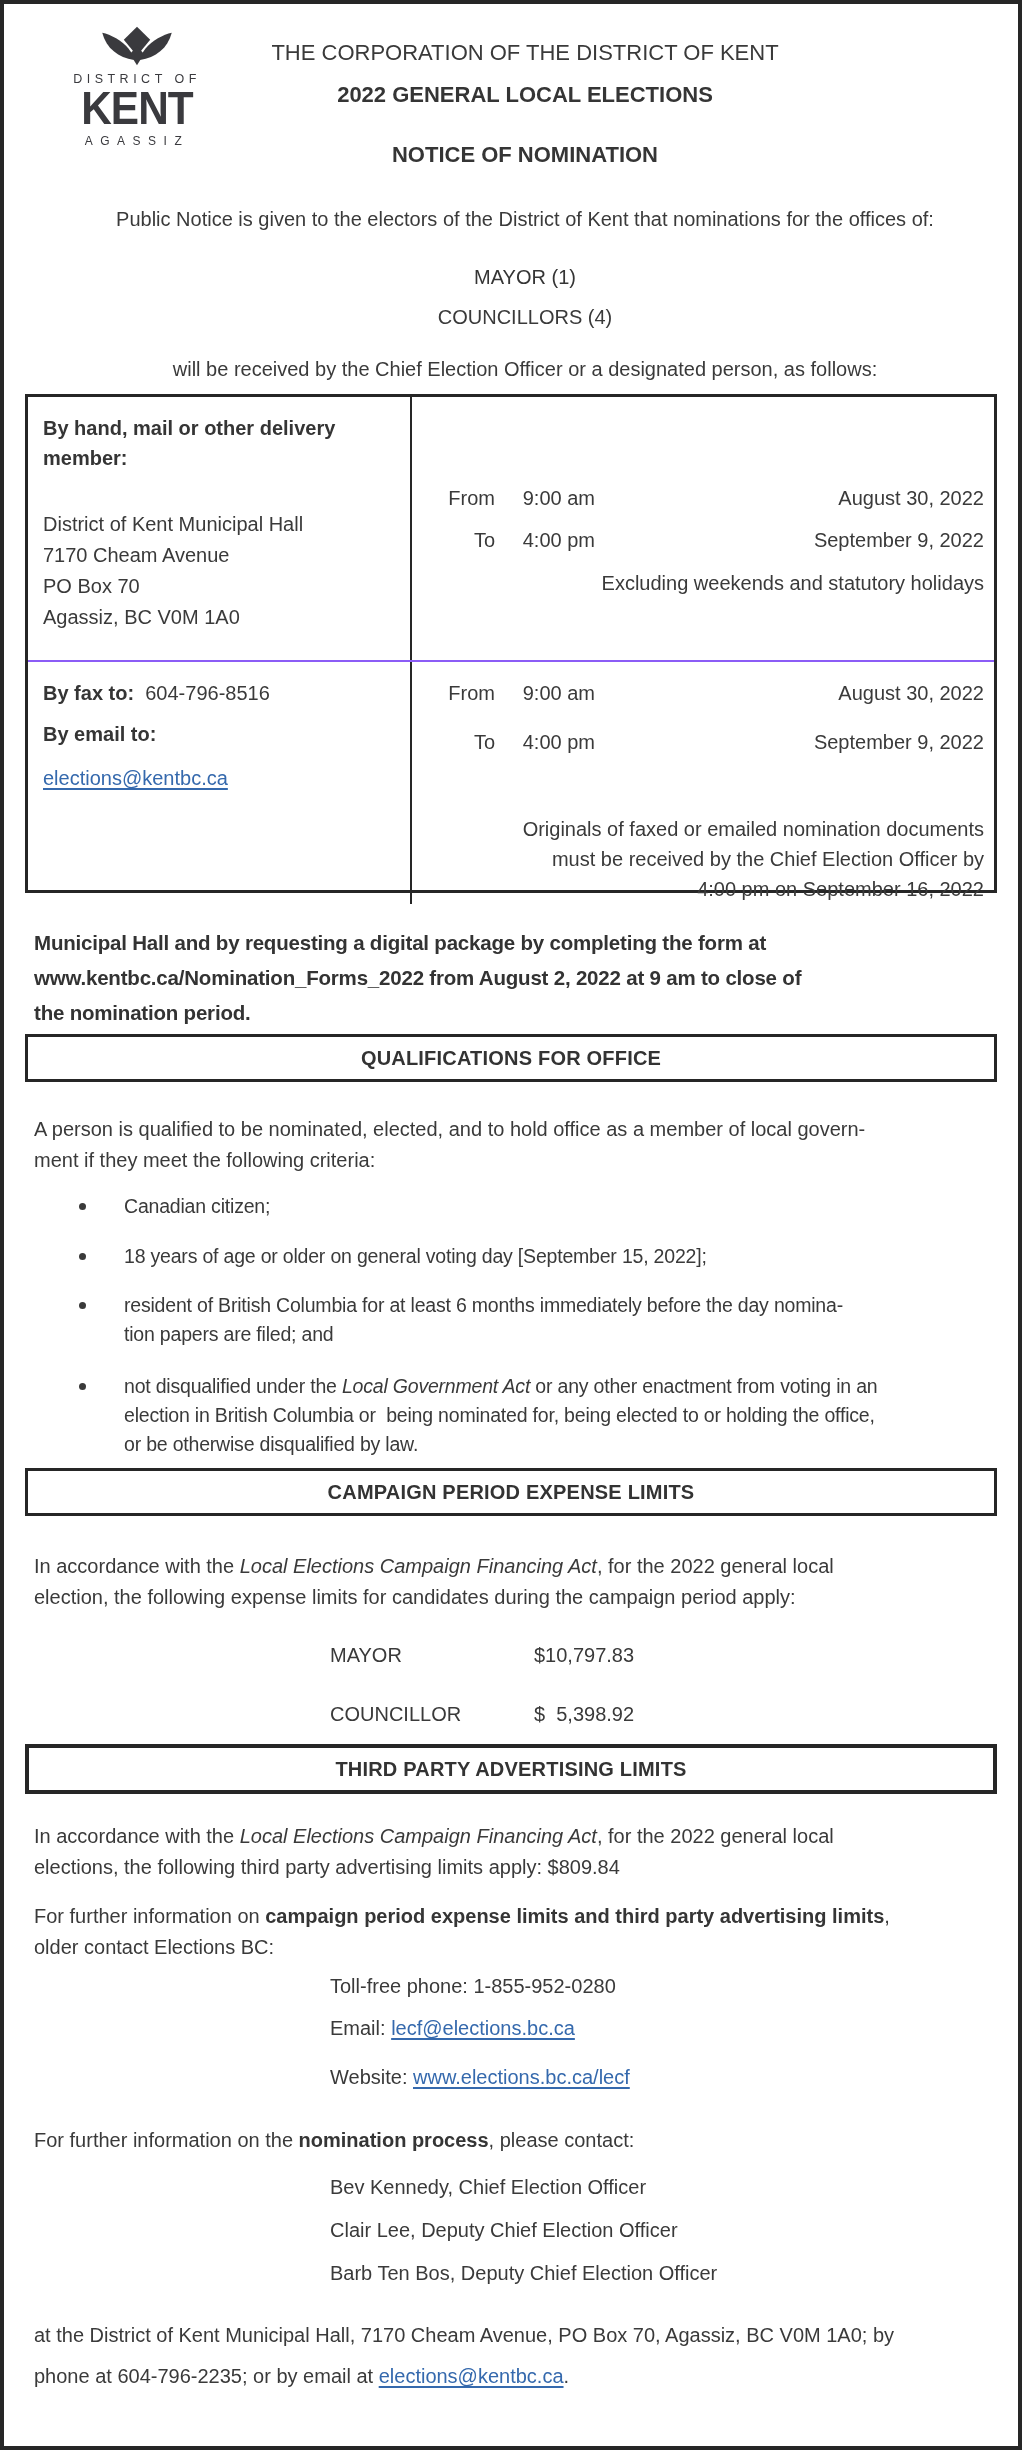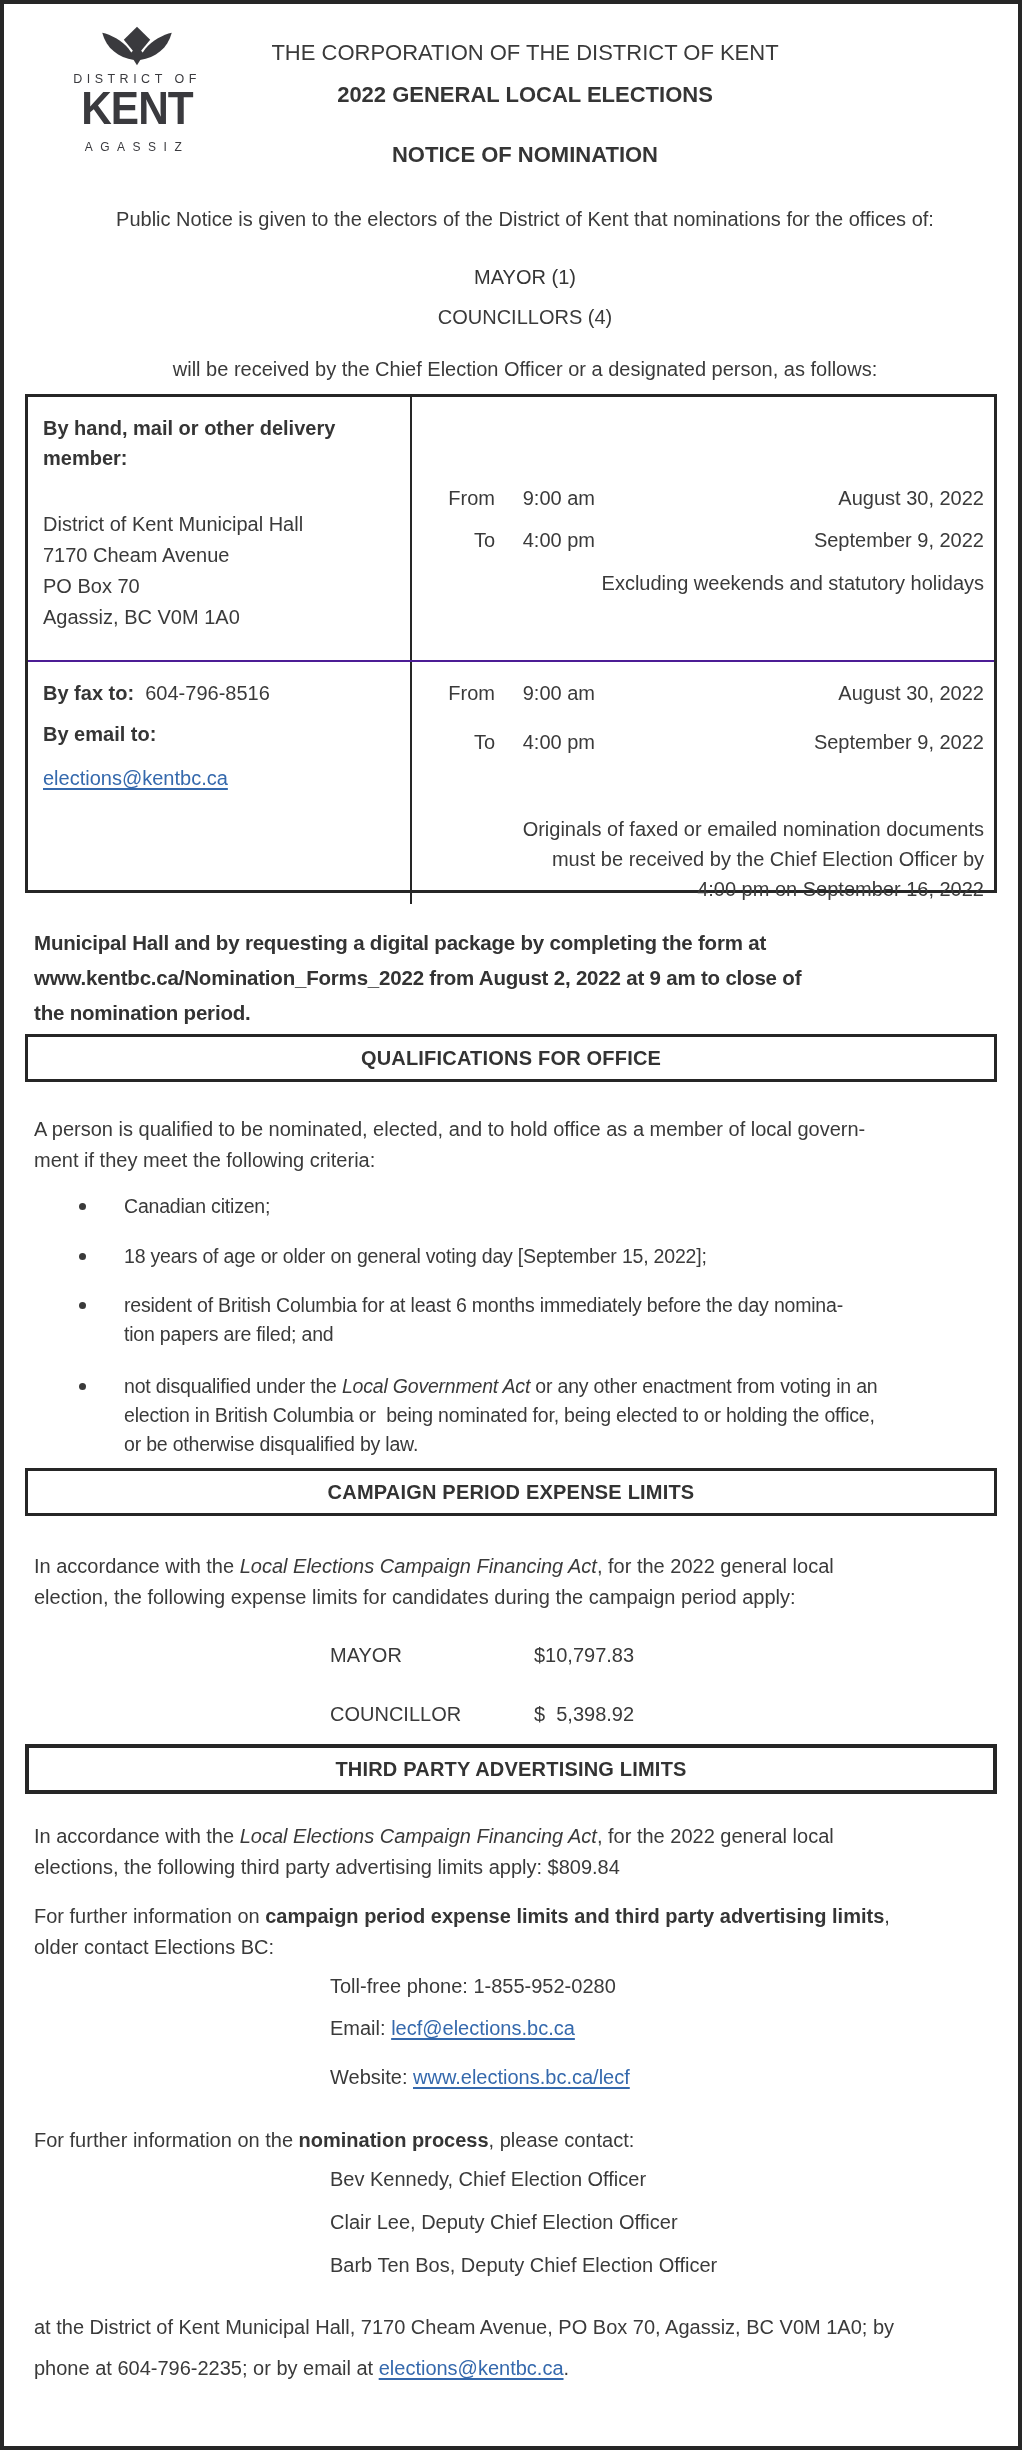--- a/index.html
+++ b/index.html
@@ -14,35 +14,35 @@
     display:flex;flex-direction:column;
     overflow:hidden;
   }
   .line{white-space:pre;}
   
   .header{position:relative;height:172px;flex:none;}
   .logo{position:absolute;left:62px;top:22px;width:142px;text-align:center;color:#3a3a3e;}
   .logo svg{display:block;margin:0 auto;}
   .logo-district{font-size:12.5px;letter-spacing:4.5px;margin-top:6px;font-weight:500;}
   .logo-kent{font-size:46px;font-weight:bold;line-height:44px;letter-spacing:-1px;transform:scaleX(.92);}
-  .logo-city{font-size:12px;letter-spacing:7.5px;margin-top:10px;}
+  .logo-city{font-size:12px;letter-spacing:7.5px;margin-top:4px;}
   .titles{padding-top:34px;text-align:center;margin:0 2px 0 30px;}
   .title1{font-size:22px;line-height:30px;}
   .title2{font-size:22px;line-height:30px;font-weight:bold;margin-top:12px;color:#353535;}
   .title3{font-size:22px;line-height:30px;font-weight:bold;margin-top:30px;color:#353535;}
   
   .center-line{text-align:center;margin:0 2px 0 30px;font-size:20px;line-height:31px;white-space:nowrap;}
   .p-public{margin-top:28px;}
   .office1{margin-top:27px;}
   .office2{margin-top:9px;}
   .p-received{margin-top:21px;}
   
   .sched-table{margin:9px 21px 0;border:3px solid #262626;flex:none;}
   .s-row{display:grid;grid-template-columns:384px 1fr;}
-  .s-row1{height:263px;border-bottom:2px solid #4c1d95;}
+  .s-row1{height:263px;border-bottom:2px solid #8b5cf6;}
   .s-row2{height:228px;}
   .s-cell{box-sizing:border-box;font-size:20px;}
   .s-left{border-right:2px solid #262626;padding:16px 10px 0 15px;}
   .s-right{padding:0 10px 0 15px;text-align:right;}
   .s-right1{padding-top:86px;}
   .s-right2{padding-top:16px;}
   .bold{font-weight:bold;color:#353535;}
   .s-lh30{line-height:30px;}
   .addr{margin-top:36px;line-height:31px;}
   .when{display:grid;grid-template-columns:68px 100px auto;line-height:30px;}
@@ -78,21 +78,21 @@
   .limit-row .amt{white-space:pre;}
   .lr1{margin-top:27px;}
   .lr2{margin-top:28px;}
   .p-further1{margin-top:18px;}
   .contact-line{margin-left:326px;font-size:20px;line-height:31px;}
   .c-toll{margin-top:8px;}
   .c-email{margin-top:11px;}
   .c-web{margin-top:18px;}
   .p-further2{margin-top:32px;}
   .officer{margin-left:326px;font-size:20px;line-height:31px;}
-  .of1{margin-top:8px;}
+  .of1{margin-top:16px;}
   .of2,.of3{margin-top:12px;}
   .footer-line{margin-left:30px;font-size:20px;line-height:31px;white-space:pre;}
   .f1{margin-top:31px;}
   .f2{margin-top:10px;}
 </style>
 </head>
 <body>
 
 <div class="page">
 

